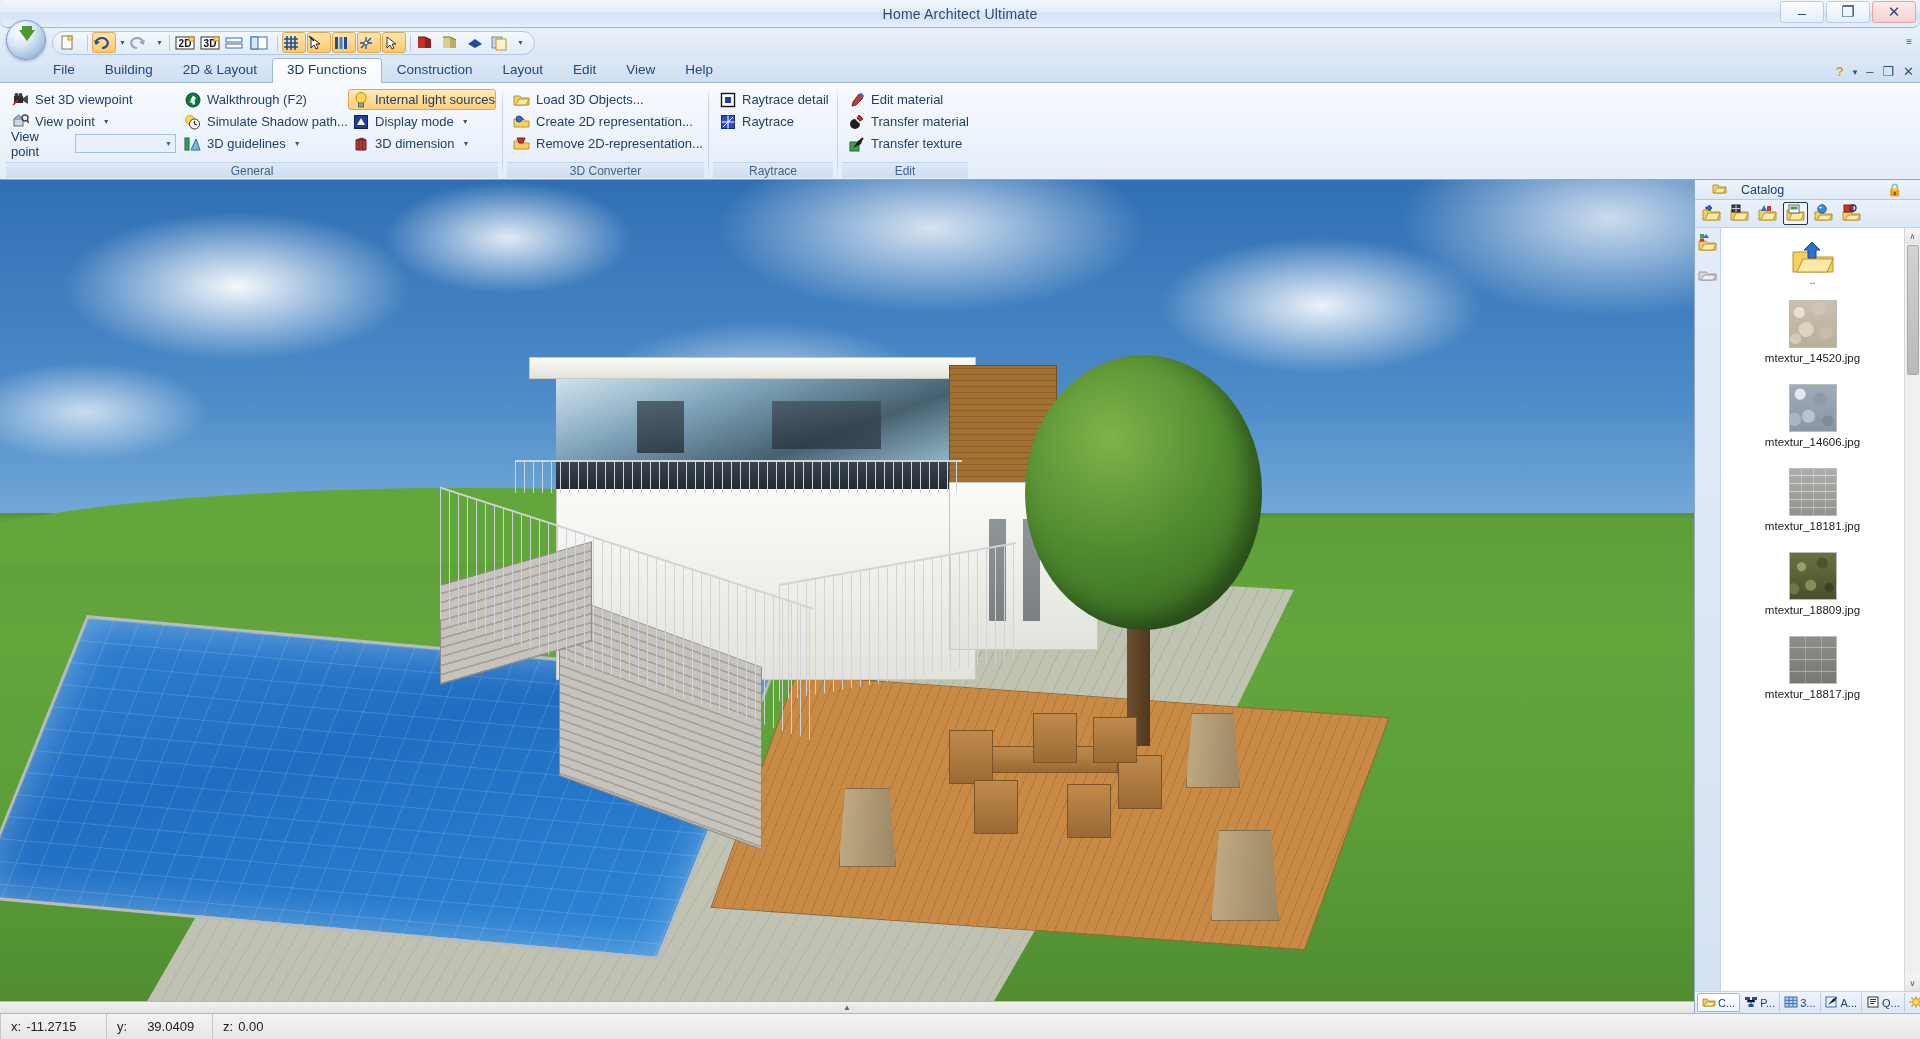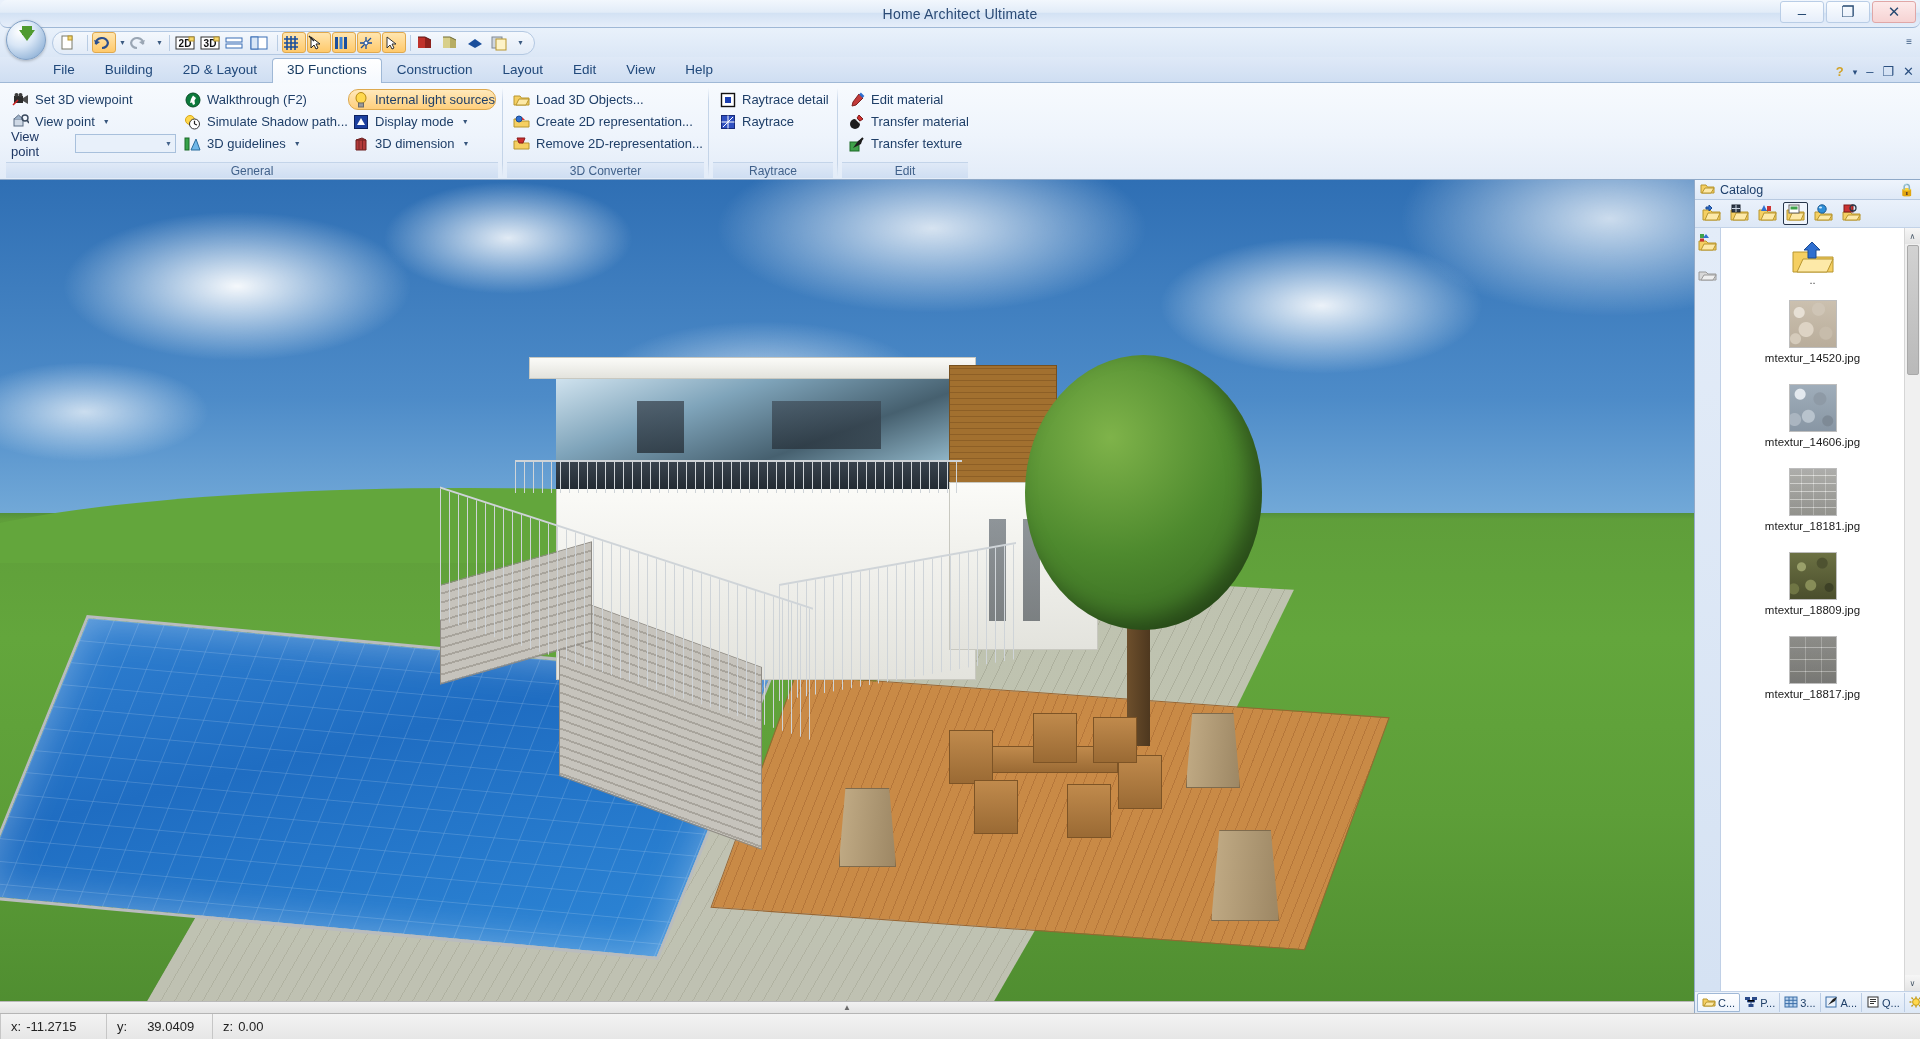--- a/index.html
+++ b/index.html
@@ -104,21 +104,21 @@
     height: 16px; line-height: 16px; text-align: center; font-size: 12px; color: #41618a;
     background: linear-gradient(#dfe9f7, #cfdef2); border-top: 1px solid #c3d4e9;
   }
   .rgroup-sep { width: 1px; background: linear-gradient(transparent, #c4d4e8 15%, #c4d4e8 85%, transparent); margin: 2px 0; }
   .rcol { display: flex; flex-direction: column; gap: 1px; padding: 0 2px; }
   .ritem {
     display: flex; align-items: center; gap: 6px; height: 21px; padding: 0 5px 0 3px;
     border: 1px solid transparent; border-radius: 3px; white-space: nowrap;
     font-size: 13px; color: #1f3f68;
   }
-  .ritem.highlight { background: linear-gradient(#ffe9bb, #ffcf7c); border-color: #dda94f; border-radius: 10px; }
+  .ritem.highlight { background: linear-gradient(#ffe9bb, #ffcf7c); border-color: #dda94f; }
   .ritem .ico { width: 17px; height: 17px; flex: 0 0 17px; display: flex; align-items: center; justify-content: center; }
   .ritem .caret { font-size: 7px; color: #36557c; margin-left: 2px; }
   .vp-row { display: flex; align-items: center; gap: 6px; height: 21px; padding-left: 3px; font-size: 13px; }
   .vp-combo {
     width: 104px; height: 19px; background: #e8f0fa; border: 1px solid #a8c0dc;
     display: flex; align-items: center; justify-content: flex-end; padding-right: 3px;
     font-size: 7px; color: #44638c;
   }
 
   
@@ -212,22 +212,22 @@
   }
   .hscroll-strip span { font-size: 8px; color: #6a6a6a; }
 
   
   .catalog {
     flex: 0 0 226px; width: 226px; display: flex; flex-direction: column;
     background: linear-gradient(#e6eef9, #dbe6f5);
     border-left: 1px solid #92aac8;
   }
   .cat-title {
-    height: 20px; flex: 0 0 20px; display: flex; align-items: center; gap: 5px;
-    padding: 0 5px; font-size: 12.5px; color: #1d3f6b;
+    height: 20px; flex: 0 0 20px; display: flex; align-items: center; gap: 14px;
+    padding: 0 17px; font-size: 12.5px; color: #1d3f6b;
     background: linear-gradient(#eef4fc, #dfe9f7); border-bottom: 1px solid #b7c9e0;
   }
   .cat-title .sp { flex: 1; }
   .cat-toolbar {
     height: 28px; flex: 0 0 28px; display: flex; align-items: center; gap: 3px; padding: 0 4px;
     background: linear-gradient(#eaf1fb, #dde8f6); border-bottom: 1px solid #c2d2e7;
   }
   .cat-tb { width: 25px; height: 23px; display: flex; align-items: center; justify-content: center;
             border: 1px solid transparent; border-radius: 2px; }
   .cat-tb.sel { border-color: #27354a; background: #f0f5fc; }

